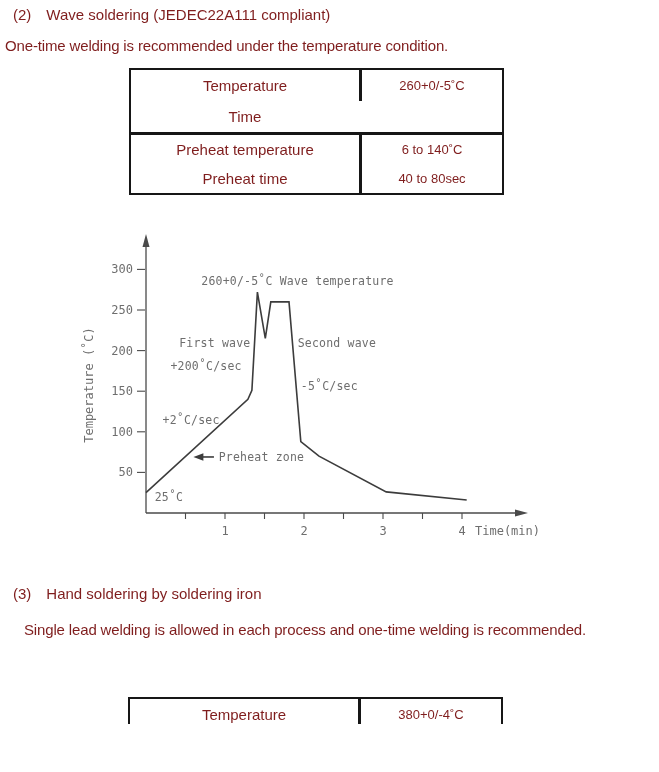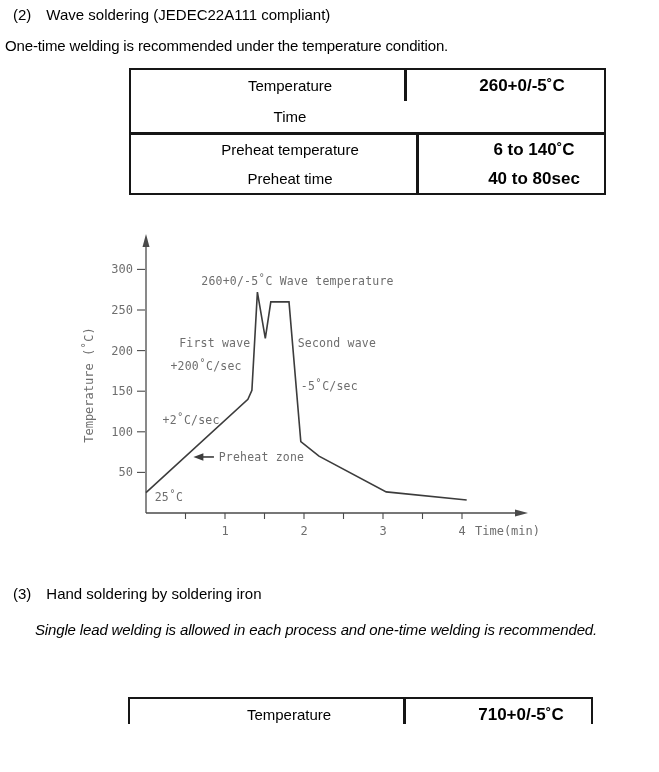--- a/index.html
+++ b/index.html
@@ -1,31 +1,31 @@
 <!DOCTYPE html>
 <html><head>
 <meta charset="utf-8">
 <style>
   html,body{margin:0;padding:0;background:#fff;}
   .page{
     position:relative;width:659px;height:724px;background:#ffffff;
-    font-family:"Liberation Sans",sans-serif;color:#000000;overflow:hidden;
+    font-family:"Liberation Sans",sans-serif;color:#7f1d1d;overflow:hidden;
   }
   .heading{position:absolute;font-size:15px;white-space:nowrap;}
   .heading .num{display:inline-block;margin-right:15px;}
   .para{position:absolute;font-size:15px;white-space:nowrap;letter-spacing:-0.15px;}
 
   
   .tbl{position:absolute;border:2px solid #161616;background:#fff;}
   .trow{display:flex;}
-  .tcell{display:flex;align-items:center;justify-content:center;white-space:nowrap;padding-left:45px;}
+  .tcell{display:flex;align-items:center;justify-content:center;white-space:nowrap;}
   .tcell.l{width:228px;font-size:15px;}
-  .tcell.r{width:140px;font-size:17px;border-left:3px solid #161616;font-weight:bold;}
+  .tcell.r{width:140px;font-size:13px;border-left:3px solid #161616;}
   .tbl1 .trow{height:31px;}
-  .tbl1 .trow.grp2{height:29px;gap:12px;}
+  .tbl1 .trow.grp2{height:29px;}
   .tbl1 .trow.grp2-first{border-top:3px solid #161616;}
   .tbl2 .trow{height:31px;}
 
   
   .chart{position:absolute;left:78px;top:230px;width:470px;height:312px;}
   #chart-svg{width:470px;height:312px;display:block;}
   #chart-svg text{
     font-family:"DejaVu Sans Mono","Liberation Mono",monospace;
     fill:#6e6e6e;
   }
@@ -115,25 +115,25 @@
           <line x1="135.94" y1="226.97199999999998" x2="124.4" y2="226.97199999999998" stroke="#3c3c3c" stroke-width="1.6"></line>
           <polygon points="125.4,223.17199999999997 125.4,230.772 115.4,226.97199999999998" fill="#3c3c3c"></polygon>
         </g>
       </svg>
   </div>
 
   <div class="heading" style="left:13px;top:585px;">
     <span class="num">(3)</span><span>Hand soldering by soldering iron</span>
   </div>
 
-  <div class="para" style="left:35px;top:621px;font-style:italic;">Single lead welding is allowed in each process and one-time welding is recommended.</div>
+  <div class="para" style="left:24px;top:621px;">Single lead welding is allowed in each process and one-time welding is recommended.</div>
 
   <div class="tbl tbl2" style="left:128px;top:697px;">
     <div class="trow">
       <div class="tcell l">Temperature</div>
-      <div class="tcell r">710+0/-5˚C</div>
+      <div class="tcell r">380+0/-4˚C</div>
     </div>
     <div class="trow">
       <div class="tcell l">Time</div>
     </div>
   </div>
 
 </div>
 
 </body></html>

